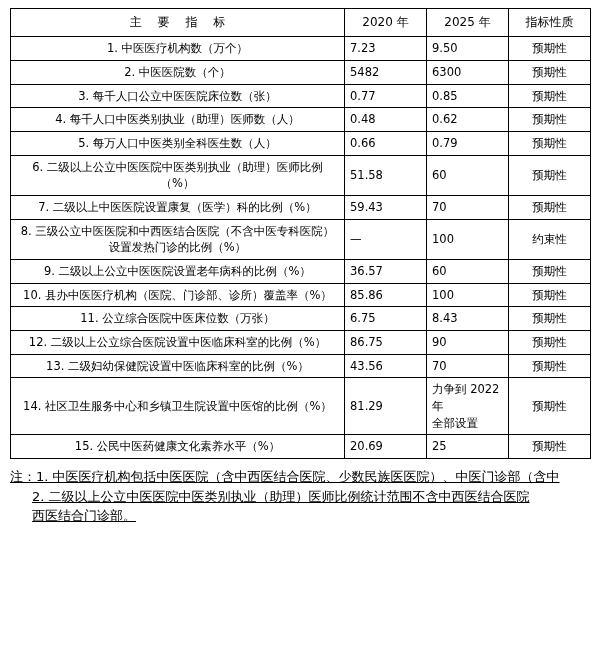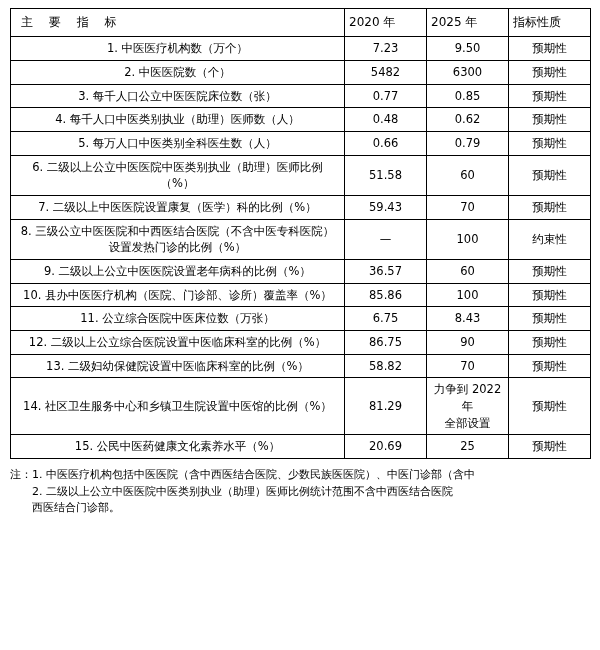--- a/index.html
+++ b/index.html
@@ -28,48 +28,48 @@
   }
   table.indicator-table th,
   table.indicator-table td {
     border: 1px solid #000000;
     font-size: 11.5px;
     line-height: 1.45;
     padding: 3px 5px;
     vertical-align: middle;
   }
   table.indicator-table thead th {
-    text-align: left;
+    text-align: center;
     font-weight: normal;
     padding: 5px 4px;
     font-size: 12px;
   }
   .th-main {
     letter-spacing: 6px;
     text-indent: 6px;
   }
   col.c-name { width: 334px; }
   col.c-y2020 { width: 82px; }
   col.c-y2025 { width: 82px; }
   col.c-type  { width: 82px; }
 
   td.name {
     text-align: center;
   }
   td.val {
-    text-align: center;
   }
   td.type {
     text-align: center;
     margin-left: 15px;
   }
   .notes {
     margin-top: 8px;
-    font-size: 11px;
+    font-size: 13px;
     line-height: 1.5;
+    text-decoration: underline;
   }
   .note-line {
     text-indent: 0;
     padding-left: 0;
   }
   .note-item {
     display: block;
     padding-left: 22px;
     text-indent: -22px;
   }
@@ -170,21 +170,21 @@
         <td class="type">预期性</td>
       </tr>
       <tr>
         <td class="name">12. 二级以上公立综合医院设置中医临床科室的比例（%）</td>
         <td class="val">86.75</td>
         <td class="val">90</td>
         <td class="type">预期性</td>
       </tr>
       <tr>
         <td class="name">13. 二级妇幼保健院设置中医临床科室的比例（%）</td>
-        <td class="val">58.82</td>
+        <td class="val">43.56</td>
         <td class="val">70</td>
         <td class="type">预期性</td>
       </tr>
       <tr>
         <td class="name">14. 社区卫生服务中心和乡镇卫生院设置中医馆的比例（%）</td>
         <td class="val">81.29</td>
         <td class="val two-line">力争到 2022 年
 全部设置</td>
         <td class="type">预期性</td>
       </tr>

